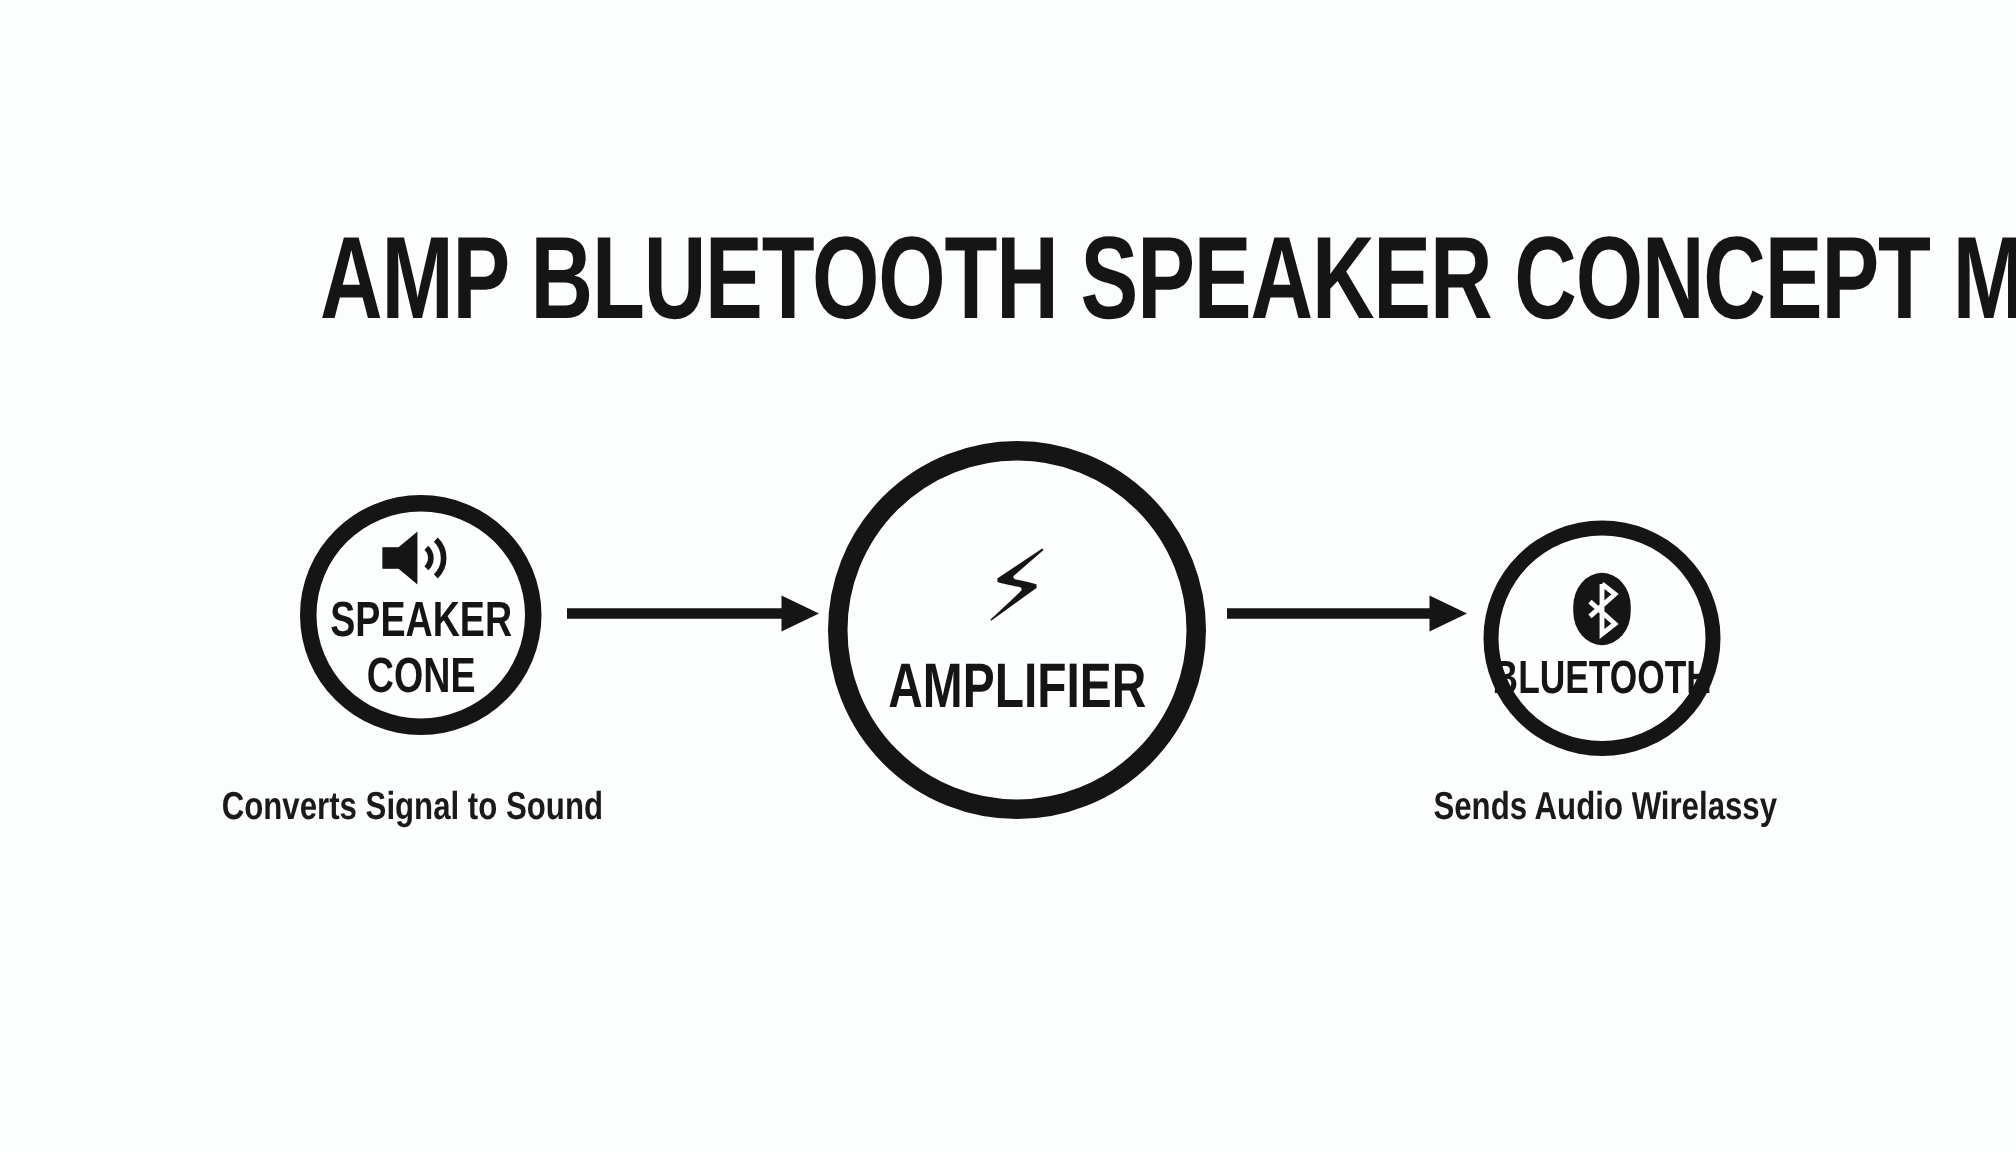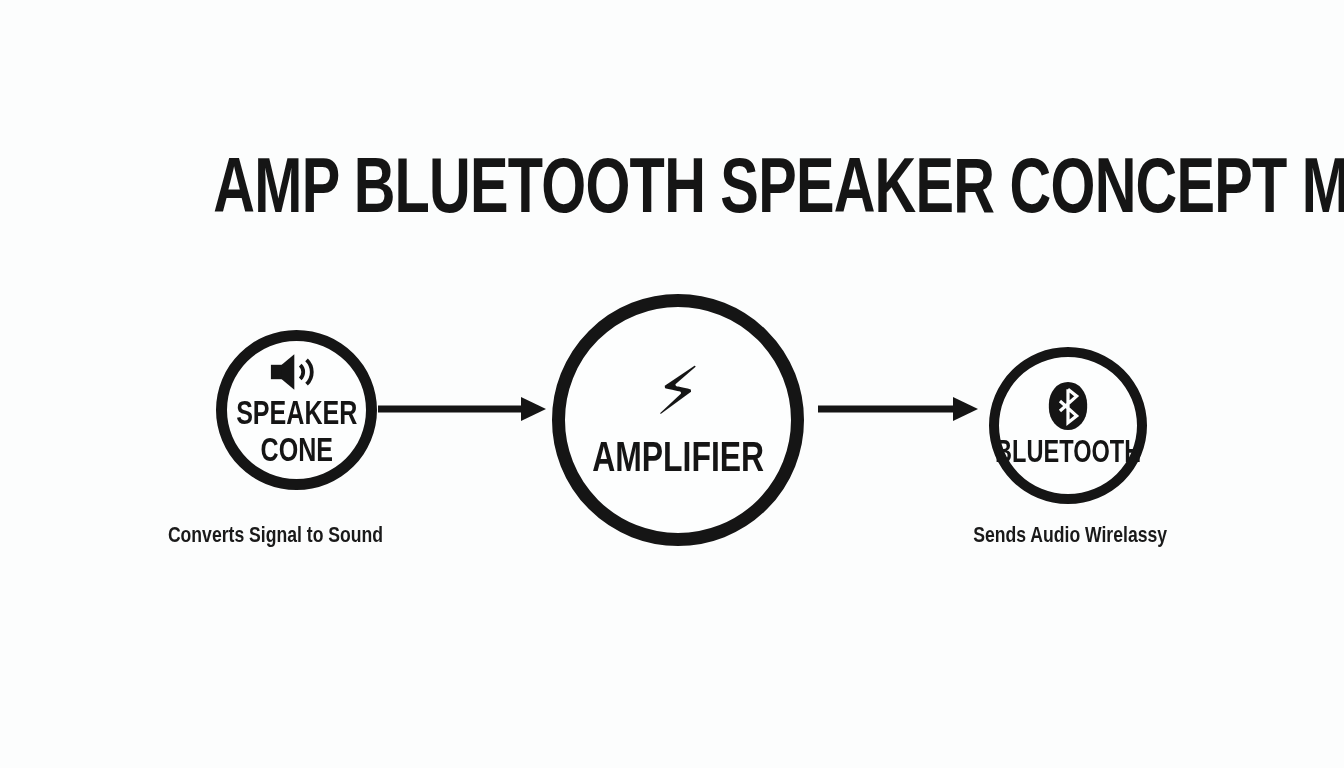--- a/index.html
+++ b/index.html
@@ -19,21 +19,21 @@
     letter-spacing: -1px; line-height: 1;
   }
   .title .cond { transform: scaleX(0.74); }
 
   .node {
     position: absolute; box-sizing: border-box;
     border-style: solid; border-color: #151515; border-radius: 50%;
     background: #fdfefe;
     display: flex; flex-direction: column; align-items: center; justify-content: center;
   }
-  .node-speaker  { left: 216px; top: 330px; width: 161px; height: 160px; border-width: 11px; }
+  .node-speaker  { left: 200px; top: 330px; width: 161px; height: 160px; border-width: 11px; }
   .node-amp      { left: 552px; top: 294px; width: 252px; height: 252px; border-width: 13px; }
   .node-bt       { left: 989px; top: 347px; width: 158px; height: 157px; border-width: 10px; }
 
   .nlabel {
     font-weight: bold; text-align: center; white-space: pre-line;
     transform: scaleX(0.76); transform-origin: 50% 50%; line-height: 1.12;
   }
   .node-speaker .nlabel { font-size: 33px; margin-top: 3px; }
   .node-amp     .nlabel { font-size: 42px; margin-top: 8px; }
   .node-bt      .nlabel { font-size: 31px; margin-top: 4px; }
@@ -42,21 +42,21 @@
     font-family: "DejaVu Sans", sans-serif;
     font-size: 66px; line-height: 1; color: #151515;
   }
 
   .arrow { position: absolute; top: 396px; }
   .arrow-1 { left: 378px; }
   .arrow-2 { left: 818px; }
 
   .caption {
     position: absolute; top: 522px; width: 320px;
-    text-align: center; font-weight: bold; font-size: 22px; color: #1a1a1a;
+    text-align: center; font-weight: bold; font-size: 26px; color: #1a1a1a;
   }
   .caption .cond { transform: scaleX(0.8); }
   .caption-1 { left: 115px; }
   .caption-2 { left: 910px; }
 </style>
 </head>
 <body>
 
 <div class="stage">
 

